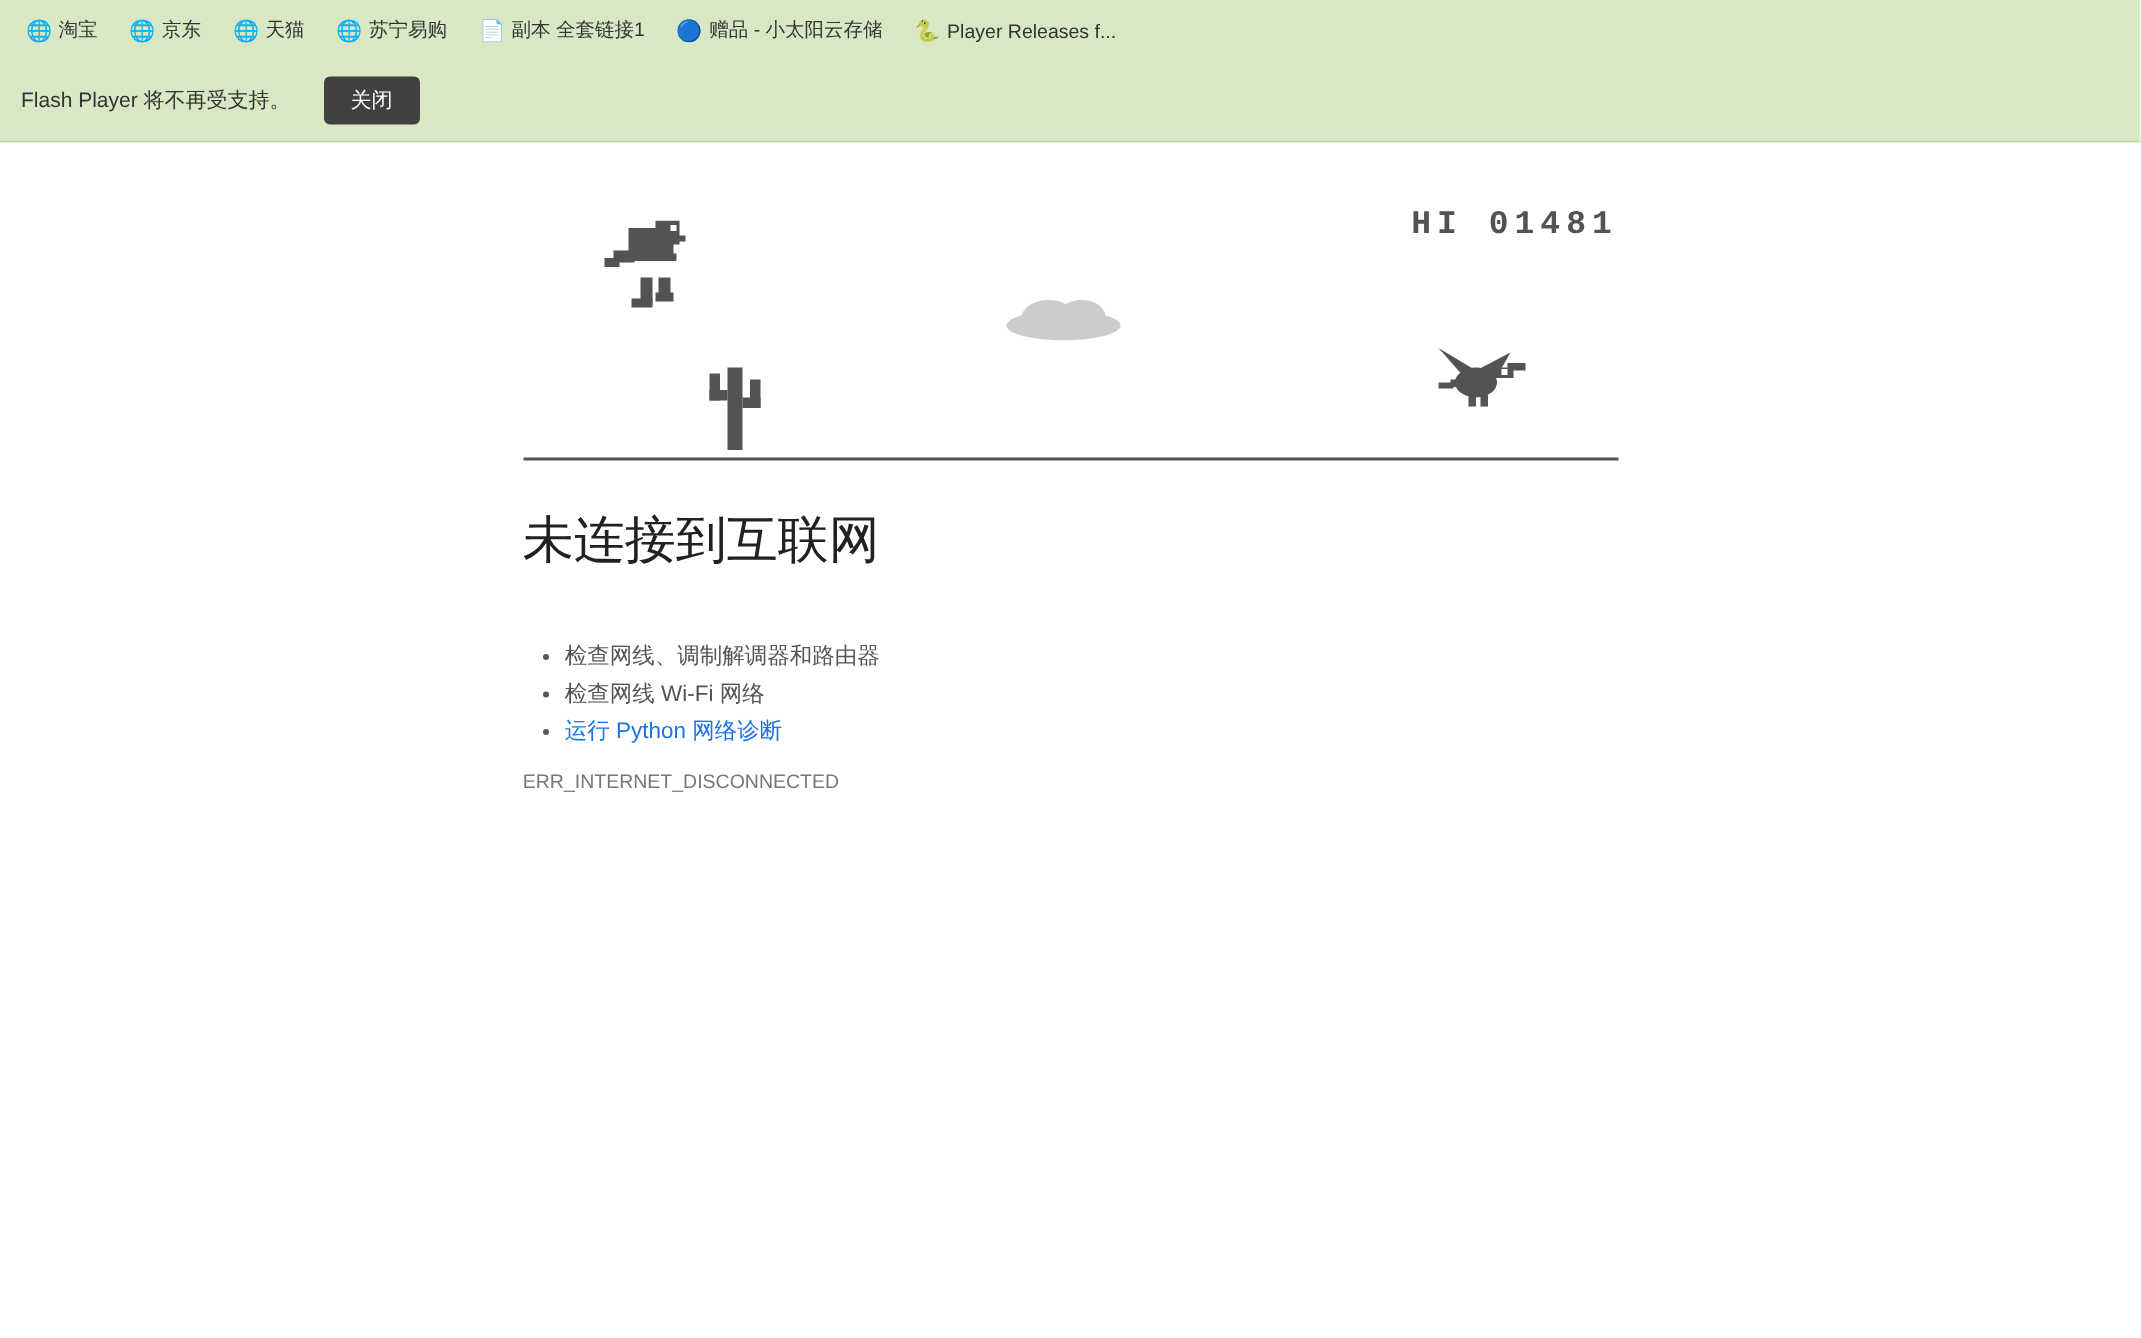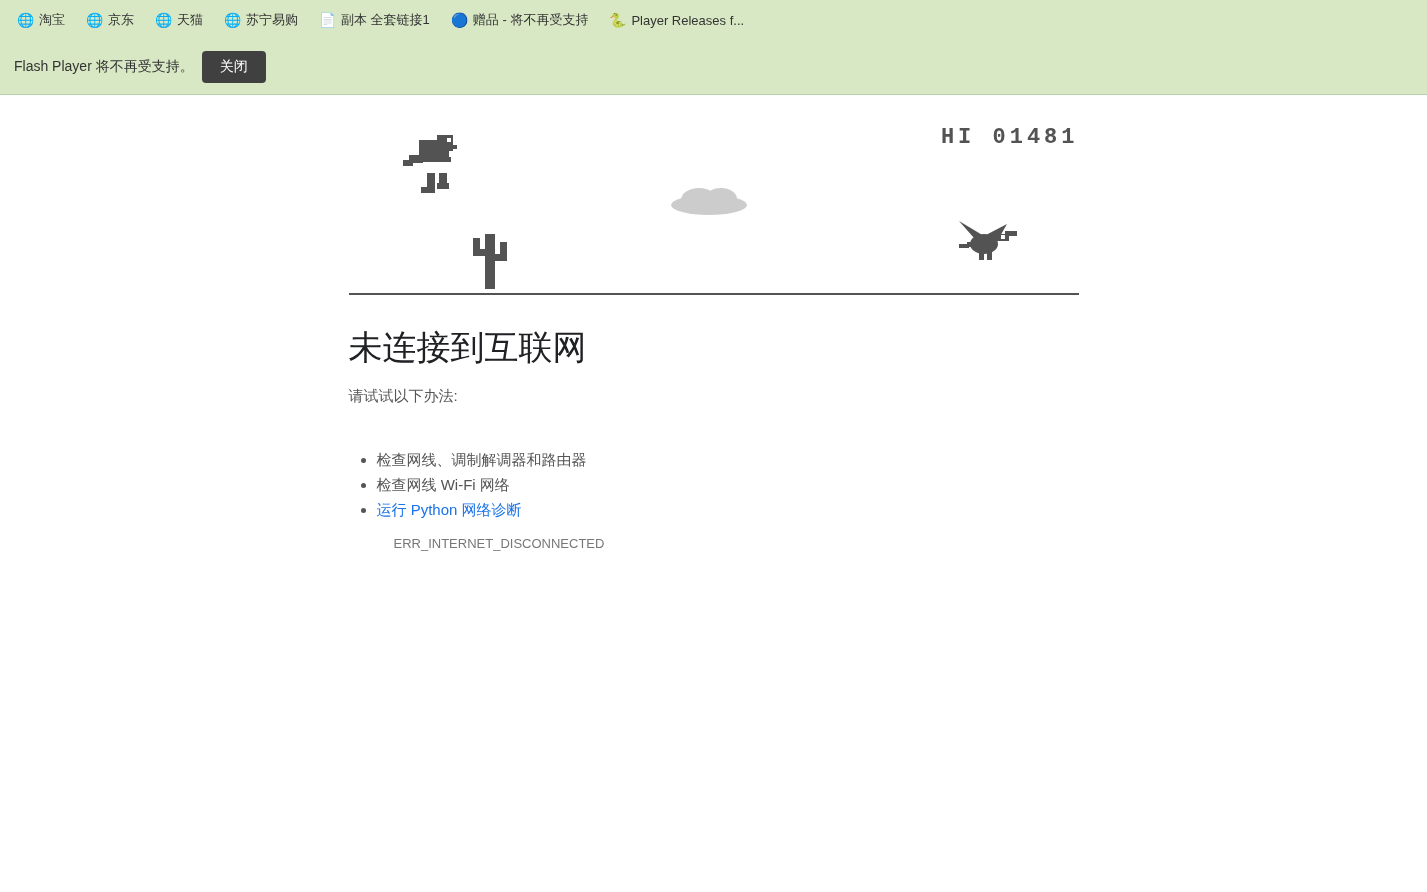--- a/index.html
+++ b/index.html
@@ -35,21 +35,21 @@
       font-size: 14px;
     }
 
     
     #flash-bar {
       background: #d9e8c4;
       height: 55px;
       display: flex;
       align-items: center;
       padding: 0 14px;
-      gap: 8px;
+      gap: 22px;
       border-bottom: 1px solid #b8cfab;
     }
     #flash-bar-text {
       font-size: 14px;
       color: #333;
     }
     #flash-close-btn {
       background: #404040;
       color: #fff;
       border: none;
@@ -62,21 +62,21 @@
     
     #main {
       background: #fff;
       padding: 20px 0 0 0;
       min-height: 780px;
     }
 
     
     #dino-game {
       width: 730px;
-      margin: 10px auto 0 auto;
+      margin: 22px auto 0 auto;
       position: relative;
       height: 170px;
     }
 
     #hi-score {
       position: absolute;
       top: 0;
       right: 0;
       font-family: 'Courier New', monospace;
       font-size: 22px;
@@ -152,21 +152,20 @@
       margin-bottom: 6px;
     }
     #error-list li a {
       color: #1a73e8;
       text-decoration: none;
     }
     #error-code {
       font-size: 13px;
       color: #777;
       margin-top: 16px;
-      margin-left: 45px;
     }
   </style>
 </head>
 <body>
 
 <div id="tab-bar">
 
 <div class="tab">
       <span class="tab-icon">🌐</span>
       <span>淘宝</span>
@@ -182,21 +181,21 @@
     <div class="tab">
       <span class="tab-icon">🌐</span>
       <span>苏宁易购</span>
     </div>
     <div class="tab">
       <span class="tab-icon">📄</span>
       <span>副本 全套链接1</span>
     </div>
     <div class="tab">
       <span class="tab-icon">🔵</span>
-      <span>赠品 - 将不再受支持</span>
+      <span>赠品 - 小太阳云存储</span>
     </div>
     <div class="tab">
       <span class="tab-icon">🐍</span>
       <span>Player Releases f...</span>
     </div>
   </div>
 
 <div id="flash-bar">
   <span id="flash-bar-text">Flash Player 将不再受支持。</span>
   <button id="flash-close-btn">关闭</button>
@@ -277,21 +276,20 @@
         <rect x="30" y="36" width="5" height="8"></rect>
         <rect x="38" y="36" width="5" height="8"></rect>
       </svg>
     </div>
 
     <div id="ground"></div>
   </div>
 
   <div id="error-content">
     <h1 id="error-title">未连接到互联网</h1>
-    <p id="error-subtitle">请试试以下办法:</p>
     <ul id="error-list">
 
     <li>检查网线、调制解调器和路由器</li>
         <li>检查网线 Wi-Fi 网络</li>
         <li><a href="#">运行 Python 网络诊断</a></li>
       </ul>
     <p id="error-code">ERR_INTERNET_DISCONNECTED</p>
   </div>
 </div>
 

